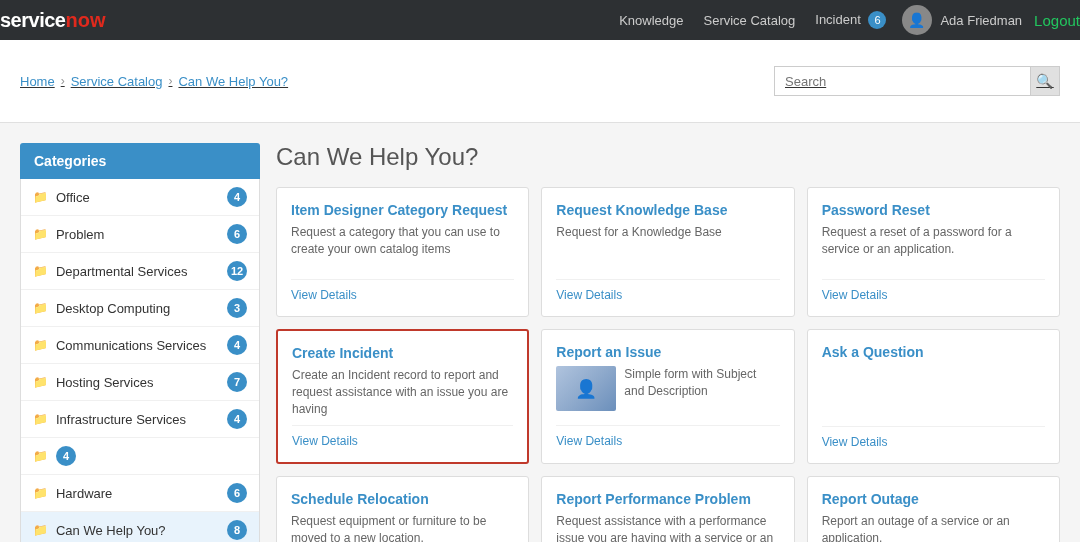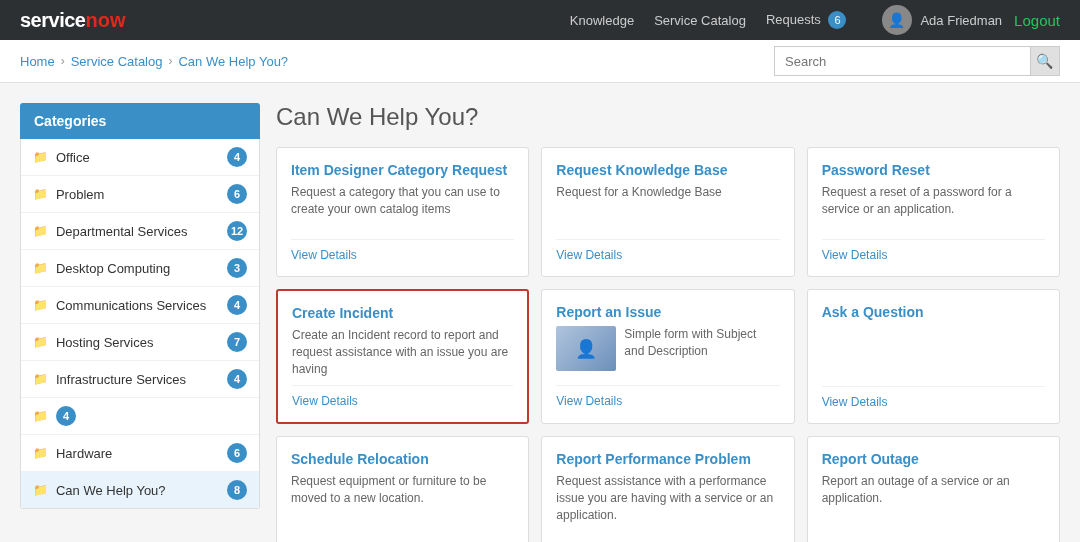--- a/index.html
+++ b/index.html
@@ -3,23 +3,22 @@
   <meta charset="utf-8">
   <style>
     * { box-sizing: border-box; margin: 0; padding: 0; }
     body { font-family: Arial, sans-serif; font-size: 13px; background: #f5f5f5; color: #333; }
 
     
     .top-nav {
       background: #2d3033;
       display: flex;
       align-items: center;
-      padding: 0 20px;
+      padding: 0 0;
       height: 40px;
-      gap: 20px;
     }
     .logo-area {
       display: flex;
       align-items: center;
       flex: 1;
     }
     .logo-service { color: #fff; font-size: 20px; font-weight: bold; letter-spacing: -0.5px; }
     .logo-now { color: #e0291d; font-size: 20px; font-weight: bold; }
     .nav-links {
       display: flex;
@@ -61,25 +60,26 @@
       color: #fff;
       font-size: 14px;
       overflow: hidden;
     }
     .user-name { color: #ccc; font-size: 13px; }
     .logout-link { color: #22c55e; font-size: 15px; cursor: pointer; margin-left: 4px; }
 
     
     .breadcrumb-bar {
       background: #fff;
-      padding: 6px 20px;
+      padding: 26px 20px;
       display: flex;
       align-items: center;
       border-bottom: 1px solid #e0e0e0;
       gap: 6px;
+      text-decoration: underline;
     }
     .breadcrumb-link {
       color: #3a8fc7;
       text-decoration: none;
       font-size: 13px;
       cursor: pointer;
     }
     .breadcrumb-sep { color: #999; font-size: 12px; }
     .breadcrumb-current { color: #3a8fc7; font-size: 13px; }
     .search-area {
@@ -233,21 +233,21 @@
 
 <nav class="top-nav">
   <div class="logo-area">
     <span class="logo-service">service</span>
       <span class="logo-now">now</span>
   </div>
   <div class="nav-links">
     <span class="nav-link">Knowledge</span>
     <span class="nav-link">Service Catalog</span>
     <span class="nav-link">
-      <span>Requests</span>
+      <span>Incident</span>
       <span class="requests-badge">6</span>
     </span>
   </div>
   <div class="avatar-area">
     <div class="avatar-circle">👤</div>
     <span class="user-name">Ada Friedman</span>
     <span class="logout-link">Logout</span>
   </div>
 </nav>
 

